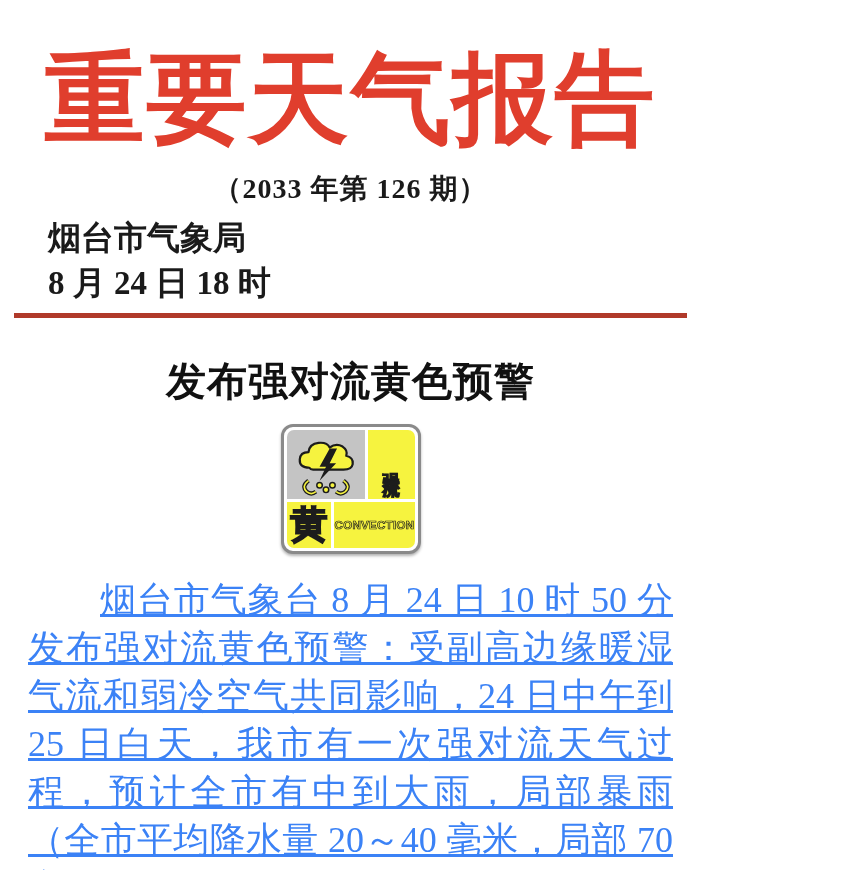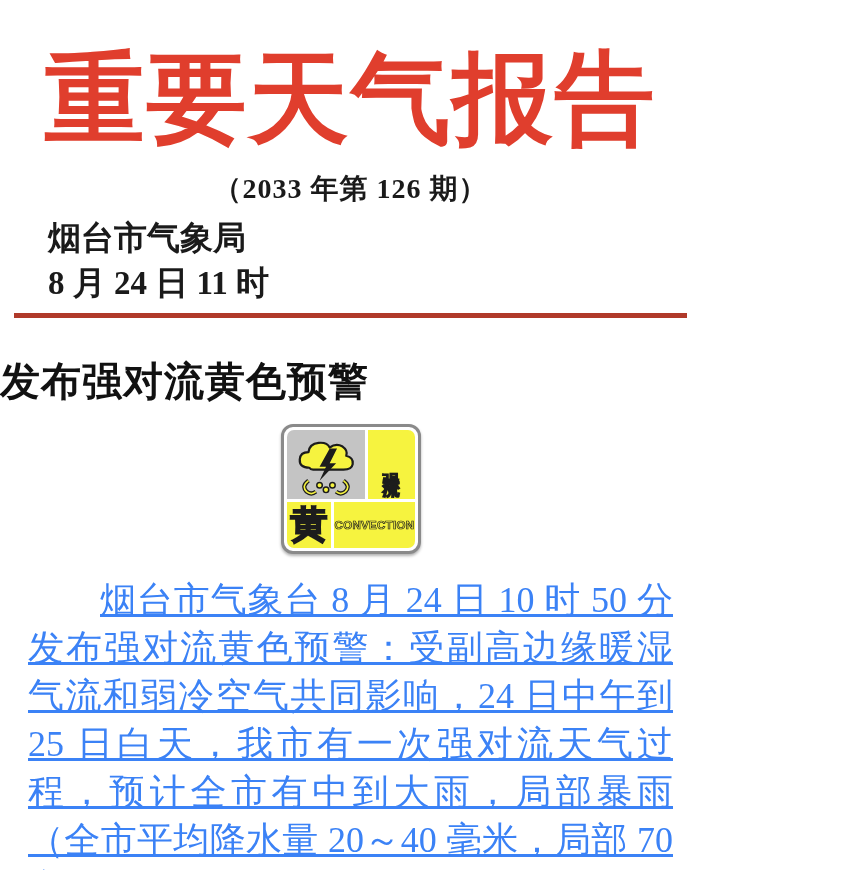--- a/index.html
+++ b/index.html
@@ -38,20 +38,21 @@
     font-weight: bold;
     flex-direction: column;
   }
   .rule {
     height: 5px;
     margin: 7px 14px 0;
     background: var(--rule-red, #b03a2a);
   }
   .headline {
     margin: 36px 0 0;
+    text-align: center;
     font-family: "Liberation Sans", "DejaVu Sans", sans-serif;
     font-size: 40px;
     font-weight: bold;
     color: #111111;
     letter-spacing: 1px;
   }
   .icon-wrap {
     display: flex;
     justify-content: center;
     margin-top: 15px;
@@ -129,21 +130,21 @@
 <body>
 
 <div class="page">
 
   <h1 class="title">重要天气报告</h1>
 
   <div class="issue">（2033 年第 126 期）</div>
 
   <div class="meta-row">
     <span>烟台市气象局</span>
-    <span>8 月 24 日 11 时</span>
+    <span>8 月 24 日 18 时</span>
   </div>
 
   <div class="rule"></div>
 
   <h2 class="headline">发布强对流黄色预警</h2>
 
   <div class="icon-wrap">
     <div class="warn-icon">
       <div class="warn-row warn-row-top">
         <div class="warn-cell cell-cloud">

